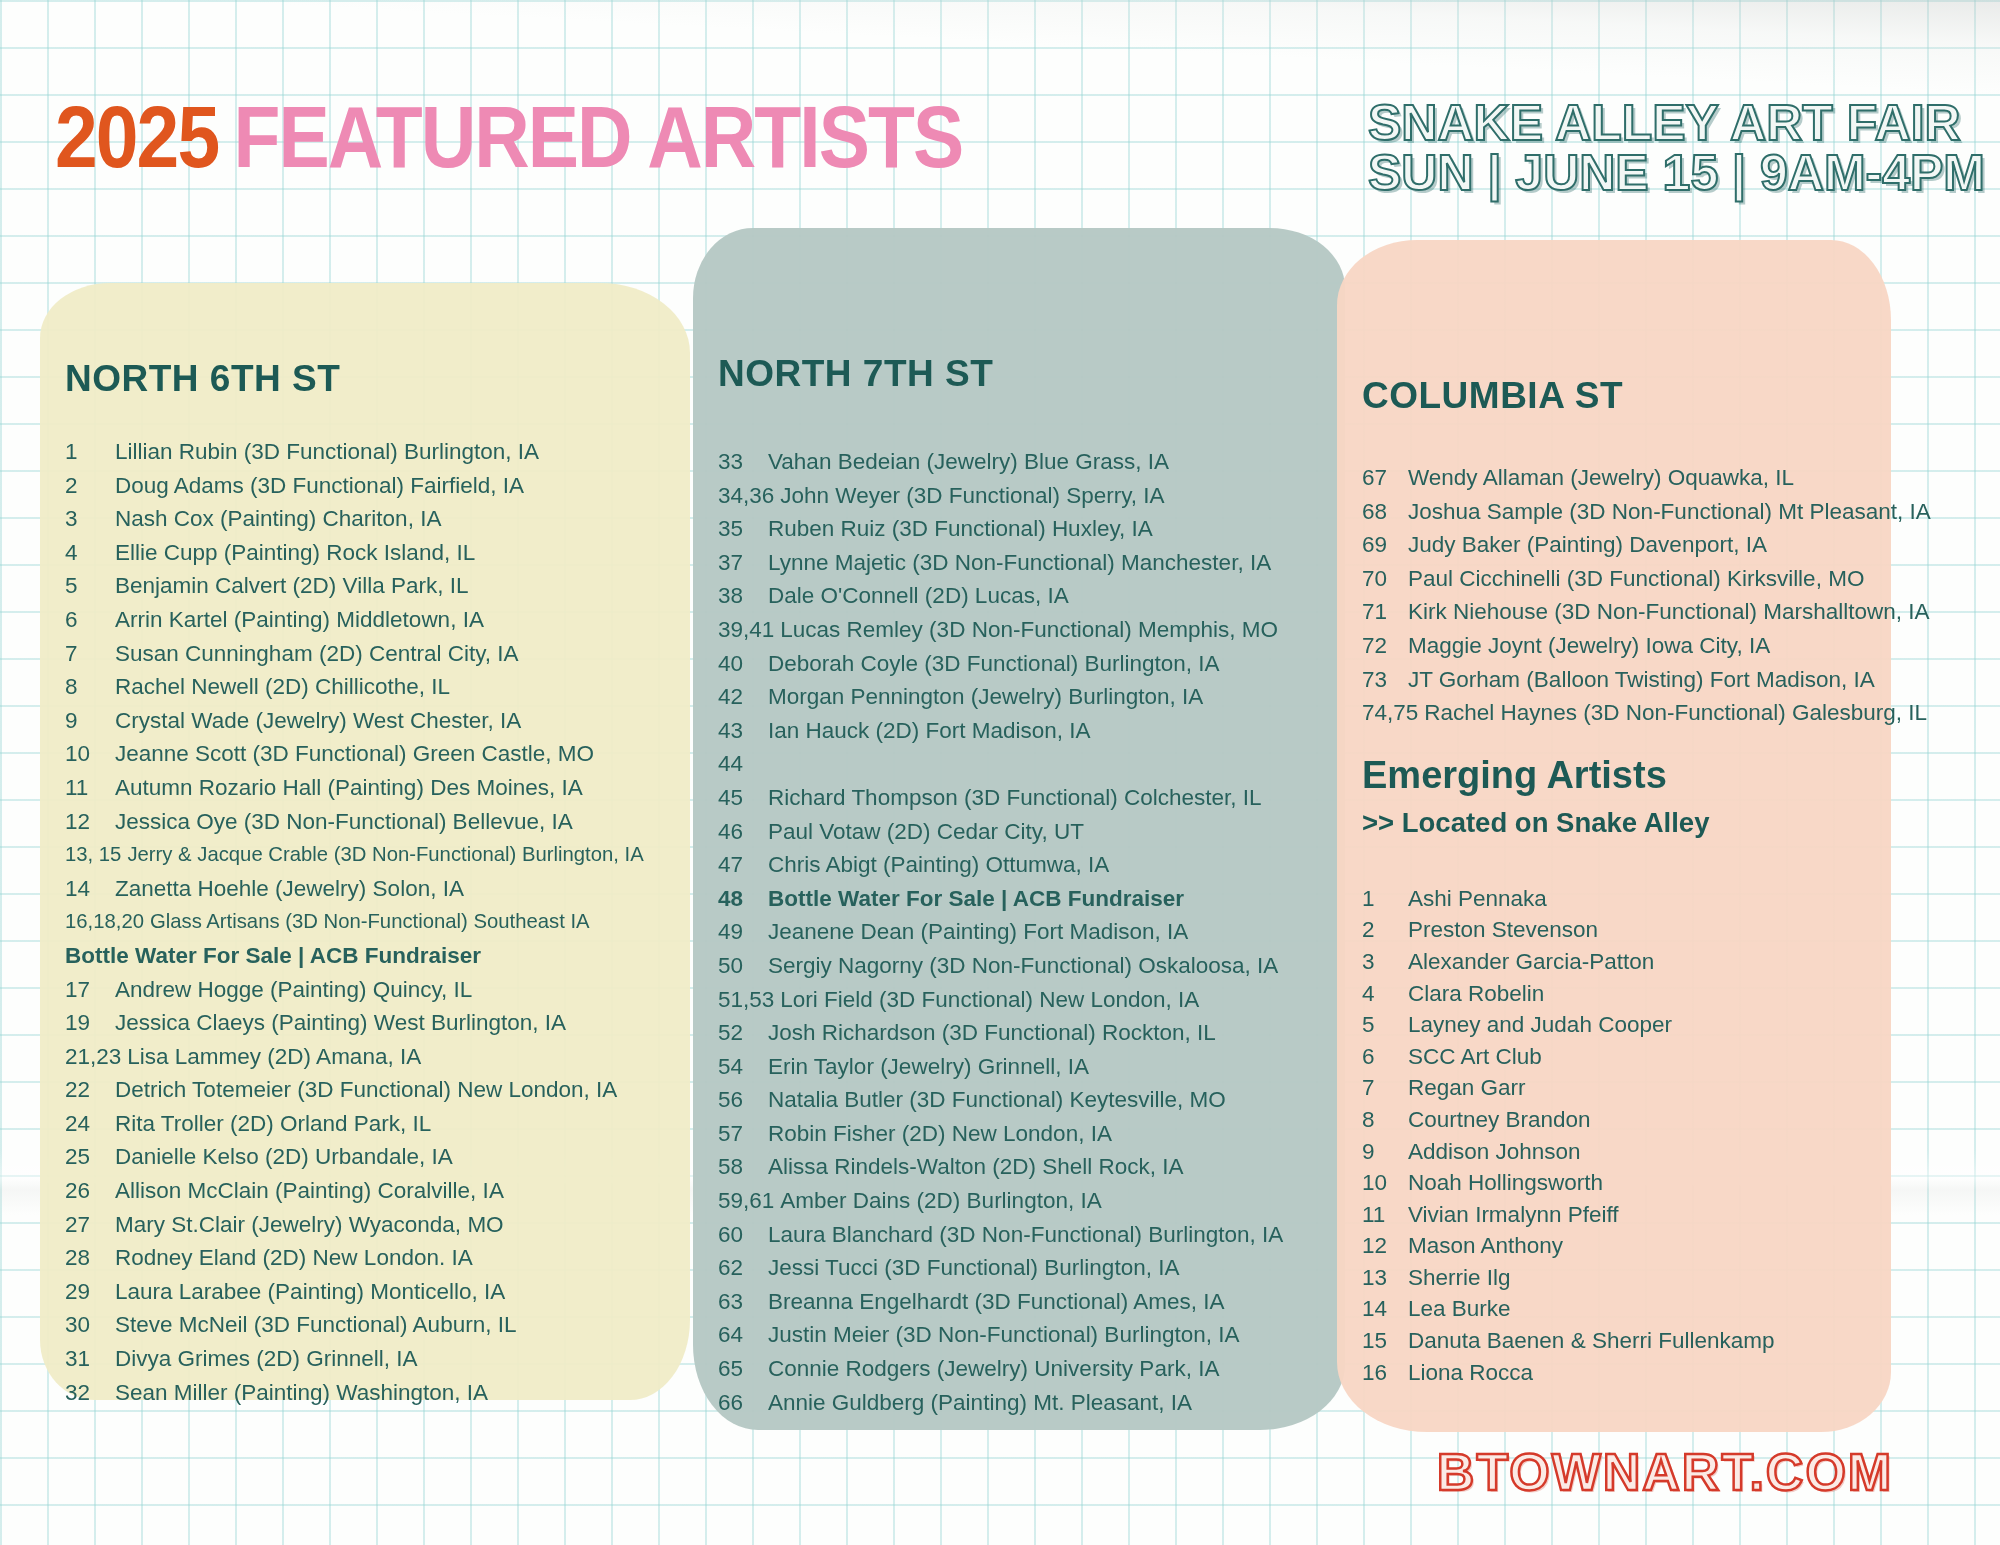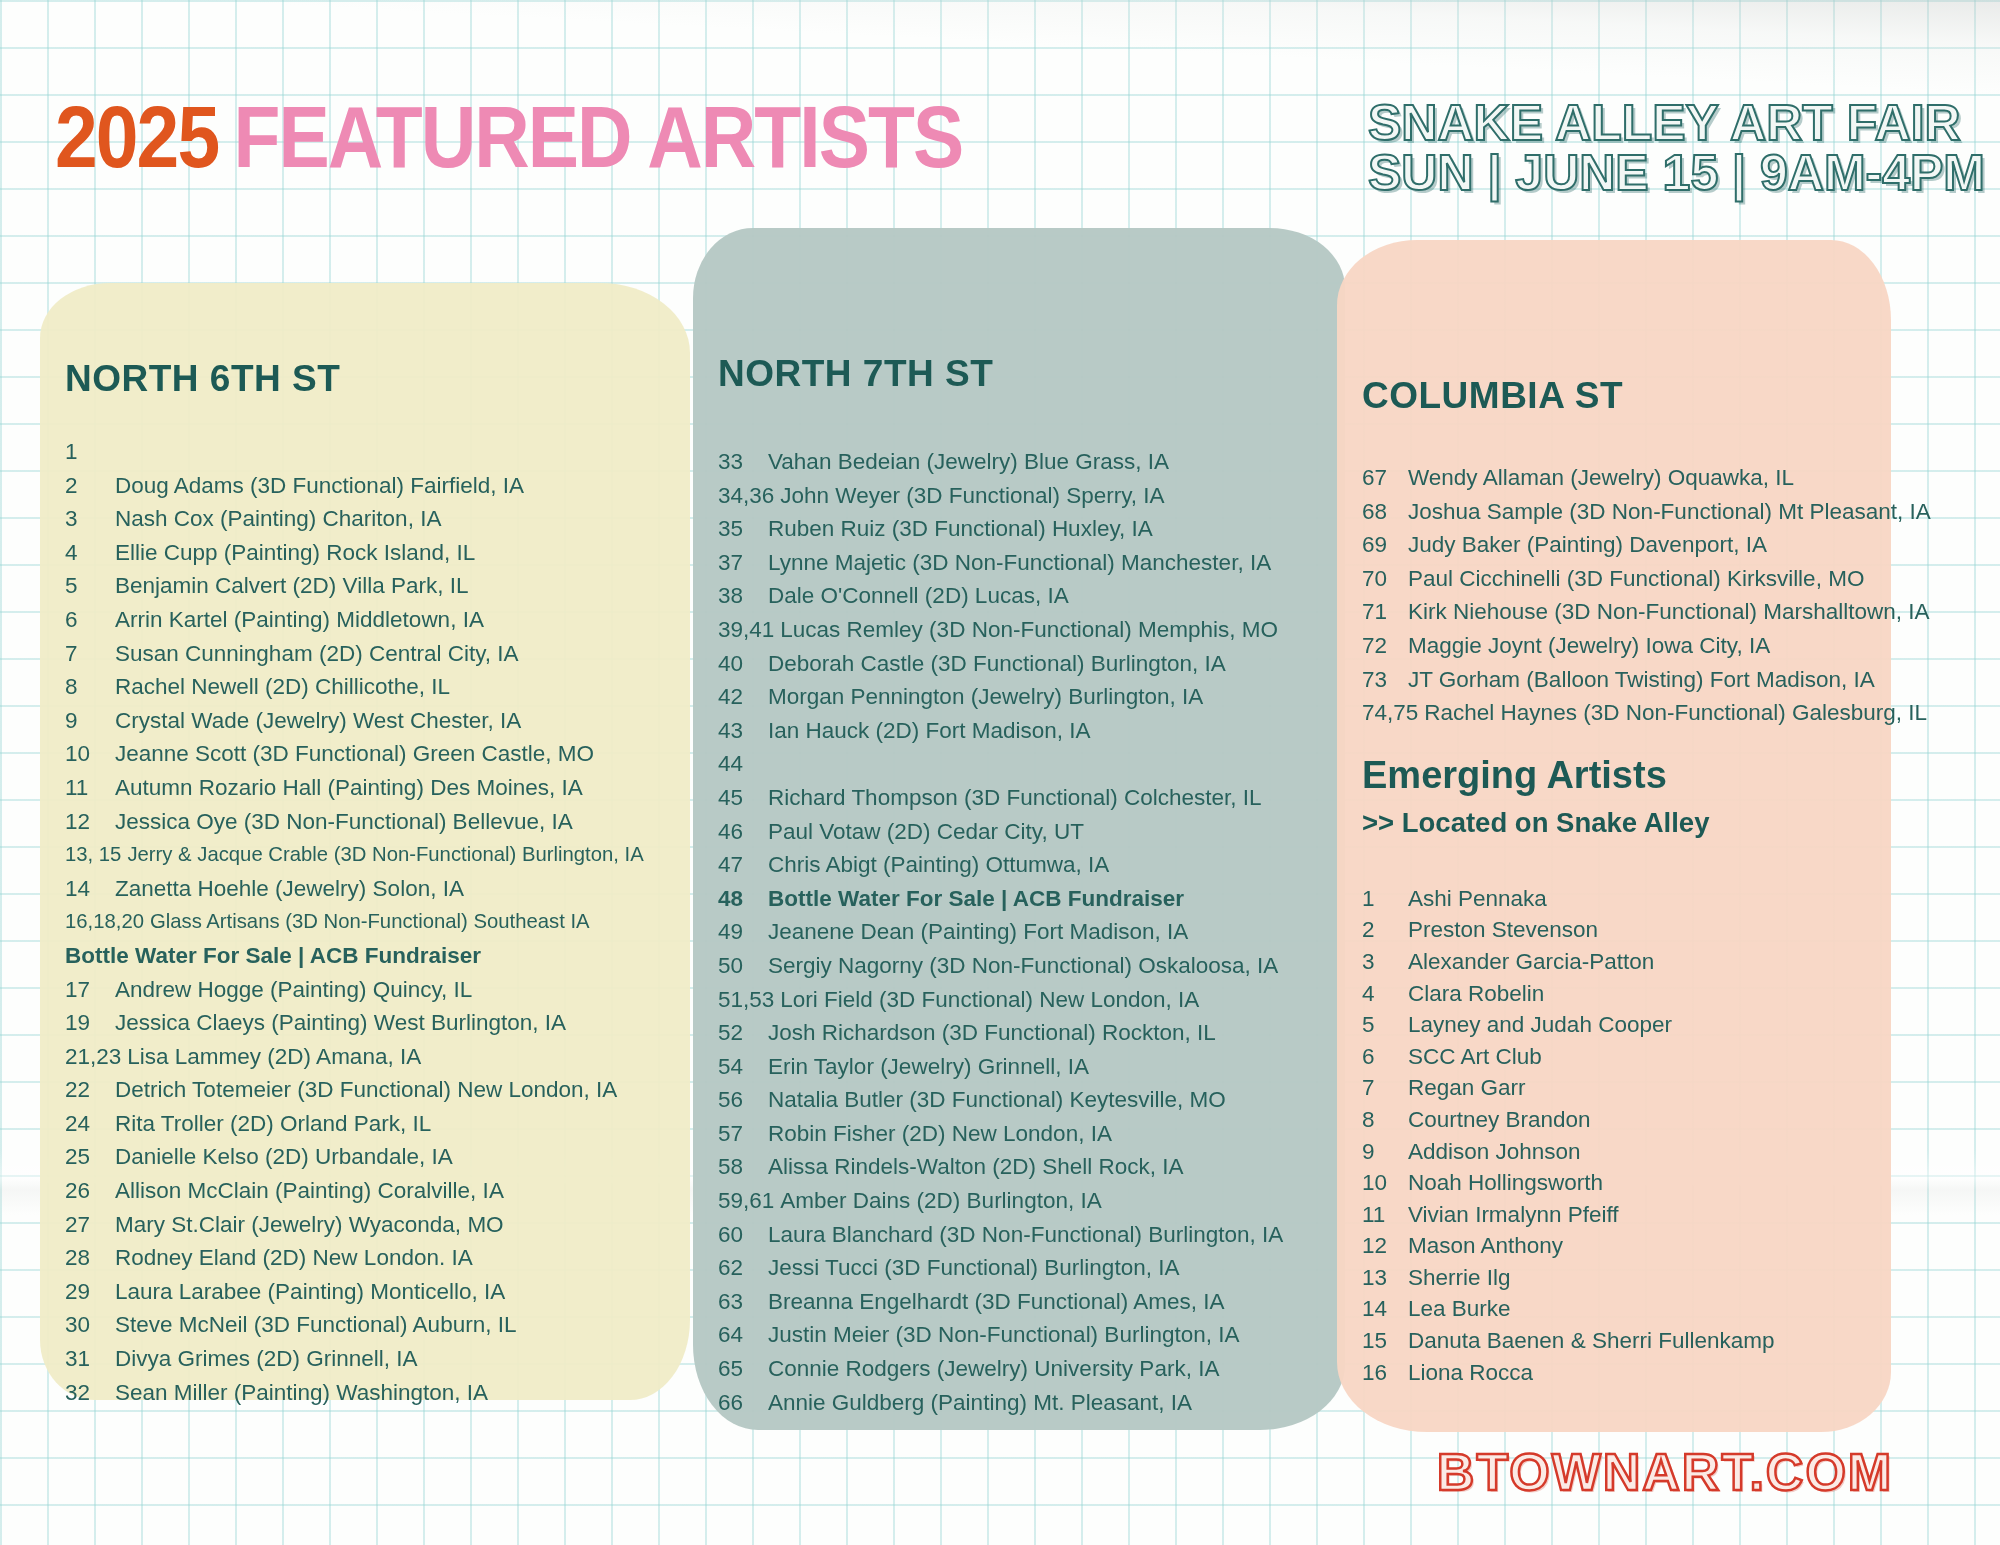--- a/index.html
+++ b/index.html
@@ -107,20 +107,21 @@
     <div>SNAKE ALLEY ART FAIR</div>
     <div>SUN | JUNE 15 | 9AM-4PM</div>
   </div>
 </header>
 
 <section class="col col-1">
   <h2>NORTH 6TH ST</h2>
   <div class="rows">
       <div class="row">
         <span class="num">1</span>
+        <span class="txt">Lillian Rubin  (3D Functional) Burlington, IA</span>
       </div>
       <div class="row">
         <span class="num">2</span>
         <span class="txt">Doug Adams  (3D Functional) Fairfield, IA</span>
       </div>
       <div class="row">
         <span class="num">3</span>
         <span class="txt">Nash Cox (Painting) Chariton, IA</span>
       </div>
       <div class="row">
@@ -251,21 +252,21 @@
       <div class="row">
         <span class="num">38</span>
         <span class="txt">Dale O'Connell (2D) Lucas, IA</span>
       </div>
       <div class="row">
         <span class="num">39,41</span>
         <span class="txt">Lucas Remley (3D Non-Functional) Memphis, MO</span>
       </div>
       <div class="row">
         <span class="num">40</span>
-        <span class="txt">Deborah Castle (3D Functional) Burlington, IA</span>
+        <span class="txt">Deborah Coyle (3D Functional) Burlington, IA</span>
       </div>
       <div class="row">
         <span class="num">42</span>
         <span class="txt">Morgan Pennington (Jewelry) Burlington, IA</span>
       </div>
       <div class="row">
         <span class="num">43</span>
         <span class="txt">Ian Hauck (2D) Fort Madison, IA</span>
       </div>
       <div class="row">

